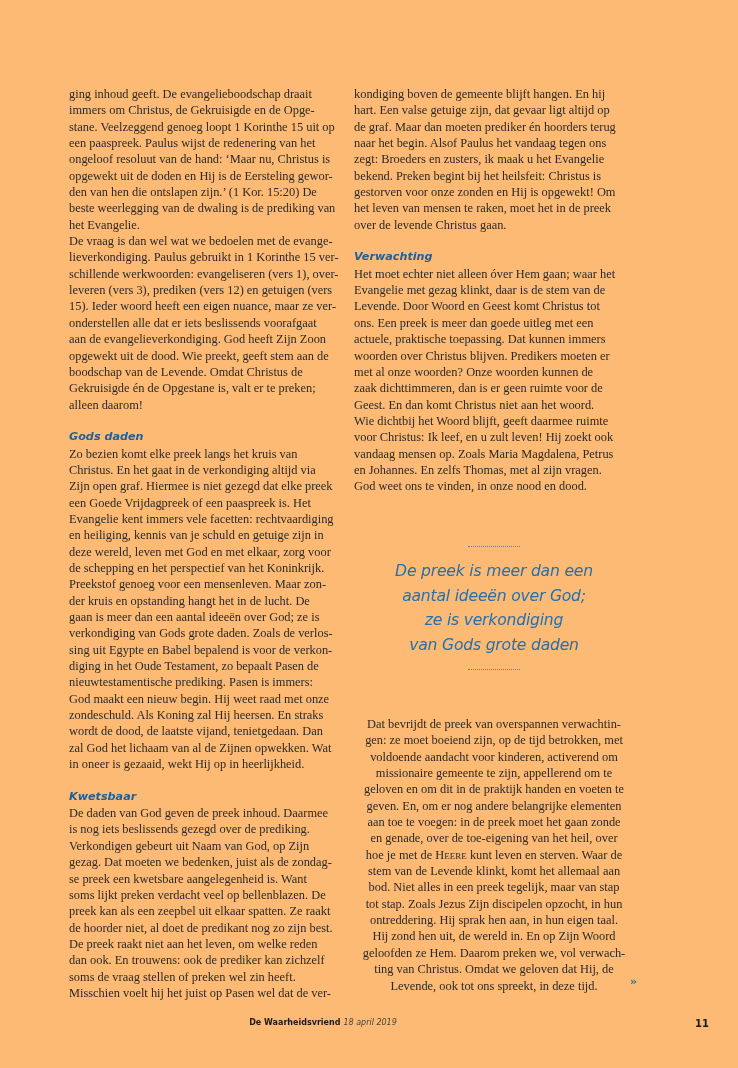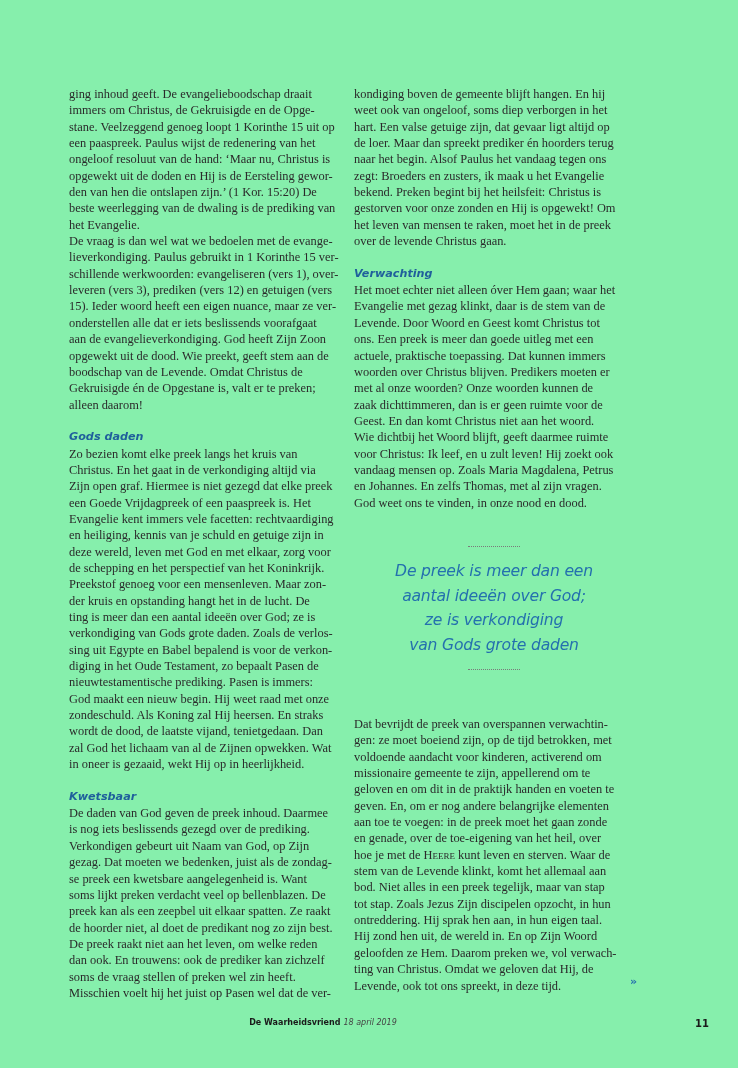--- a/index.html
+++ b/index.html
@@ -1,17 +1,17 @@
 <!DOCTYPE html>
 <html><head>
 <meta charset="utf-8">
 <style>
   html, body { margin: 0; padding: 0; background: #ffffff; }
   body { width: 738px; height: 1068px; position: relative; overflow: hidden; }
-  .page { position: absolute; left: 0; top: 0; width: 738px; height: 1068px; background: #86efac; }
+  .page { position: absolute; left: 0; top: 0; width: 738px; height: 1068px; background: #fdba74; }
   .col { position: absolute; top: 86px; }
   .col-left { left: 69px; width: 272px; }
   .col-right { left: 354px; width: 280px; }
   .para {
     font-family: "Liberation Serif", "DejaVu Serif", serif;
     font-size: 12.4px;
     line-height: 16.35px;
     color: #2a2a2a;
     margin: 0;
     white-space: normal;
@@ -99,21 +99,21 @@
         <span class="ln">Zo bezien komt elke preek langs het kruis van</span>
         <span class="ln">Christus. En het gaat in de verkondiging altijd via</span>
         <span class="ln">Zijn open graf. Hiermee is niet gezegd dat elke preek</span>
         <span class="ln">een Goede Vrijdagpreek of een paaspreek is. Het</span>
         <span class="ln">Evangelie kent immers vele facetten: rechtvaardiging</span>
         <span class="ln">en heiliging, kennis van je schuld en getuige zijn in</span>
         <span class="ln">deze wereld, leven met God en met elkaar, zorg voor</span>
         <span class="ln">de schepping en het perspectief van het Koninkrijk.</span>
         <span class="ln">Preekstof genoeg voor een mensenleven. Maar zon-</span>
         <span class="ln">der kruis en opstanding hangt het in de lucht. De</span>
-        <span class="ln">ting is meer dan een aantal ideeën over God; ze is</span>
+        <span class="ln">gaan is meer dan een aantal ideeën over God; ze is</span>
         <span class="ln">verkondiging van Gods grote daden. Zoals de verlos-</span>
         <span class="ln">sing uit Egypte en Babel bepalend is voor de verkon-</span>
         <span class="ln">diging in het Oude Testament, zo bepaalt Pasen de</span>
         <span class="ln">nieuwtestamentische prediking. Pasen is immers:</span>
         <span class="ln">God maakt een nieuw begin. Hij weet raad met onze</span>
         <span class="ln">zondeschuld. Als Koning zal Hij heersen. En straks</span>
         <span class="ln">wordt de dood, de laatste vijand, tenietgedaan. Dan</span>
         <span class="ln">zal God het lichaam van al de Zijnen opwekken. Wat</span>
         <span class="ln">in oneer is gezaaid, wekt Hij op in heerlijkheid.</span>
       </p>
@@ -131,23 +131,22 @@
         <span class="ln">De preek raakt niet aan het leven, om welke reden</span>
         <span class="ln">dan ook. En trouwens: ook de prediker kan zichzelf</span>
         <span class="ln">soms de vraag stellen of preken wel zin heeft.</span>
         <span class="ln">Misschien voelt hij het juist op Pasen wel dat de ver-</span>
       </p>
   </div>
 
   <div class="col col-right">
     <p class="para">
         <span class="ln">kondiging boven de gemeente blijft hangen. En hij</span>
-        <span class="ln">weet ook van ongeloof, soms diep verborgen in het</span>
         <span class="ln">hart. Een valse getuige zijn, dat gevaar ligt altijd op</span>
-        <span class="ln">de loer. Maar dan spreekt prediker én hoorders terug</span>
+        <span class="ln">de graf. Maar dan moeten prediker én hoorders terug</span>
         <span class="ln">naar het begin. Alsof Paulus het vandaag tegen ons</span>
         <span class="ln">zegt: Broeders en zusters, ik maak u het Evangelie</span>
         <span class="ln">bekend. Preken begint bij het heilsfeit: Christus is</span>
         <span class="ln">gestorven voor onze zonden en Hij is opgewekt! Om</span>
         <span class="ln">het leven van mensen te raken, moet het in de preek</span>
         <span class="ln">over de levende Christus gaan.</span>
       </p>
     <div class="gap"></div>
     <h3 class="heading">Verwachting</h3>
     <p class="para">
@@ -172,21 +171,21 @@
     <div class="pq-rule"></div>
     <div class="pq-text">
         <span class="ln">De preek is meer dan een</span>
         <span class="ln">aantal ideeën over God;</span>
         <span class="ln">ze is verkondiging</span>
         <span class="ln">van Gods grote daden</span>
       </div>
     <div class="pq-rule"></div>
   </div>
 
-  <div class="col col-right" style="top: 716px;">
+  <div class="col col-right" style="top: 716px; text-align: center;">
     <p class="para">
       <span class="ln">Dat bevrijdt de preek van overspannen verwachtin-</span>
         <span class="ln">gen: ze moet boeiend zijn, op de tijd betrokken, met</span>
         <span class="ln">voldoende aandacht voor kinderen, activerend om</span>
         <span class="ln">missionaire gemeente te zijn, appellerend om te</span>
         <span class="ln">geloven en om dit in de praktijk handen en voeten te</span>
         <span class="ln">geven. En, om er nog andere belangrijke elementen</span>
         <span class="ln">aan toe te voegen: in de preek moet het gaan zonde</span>
         <span class="ln">en genade, over de toe-eigening van het heil, over</span>
       <span class="ln"><span>hoe je met de </span><span class="smallcaps">Heere</span><span> kunt leven en sterven. Waar de</span></span>

